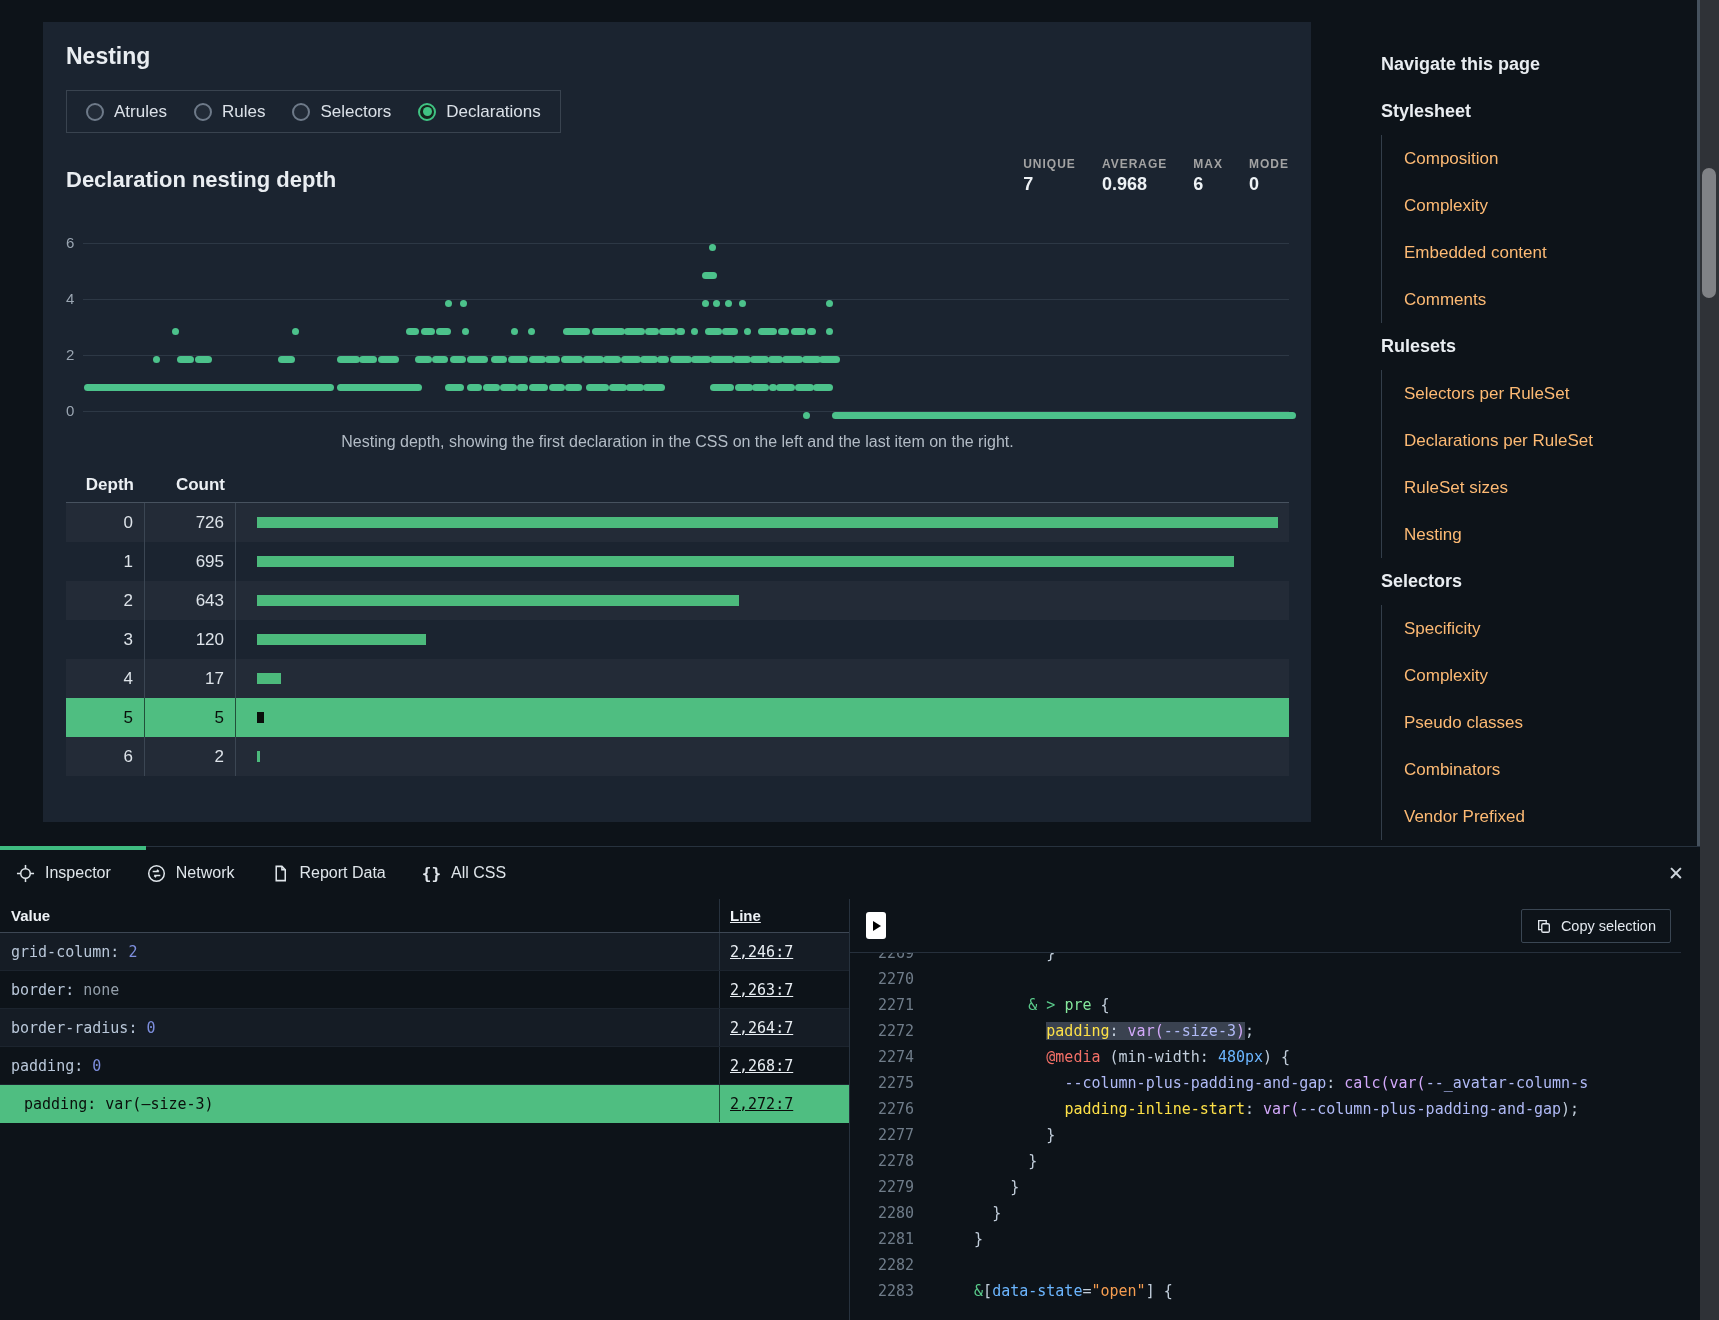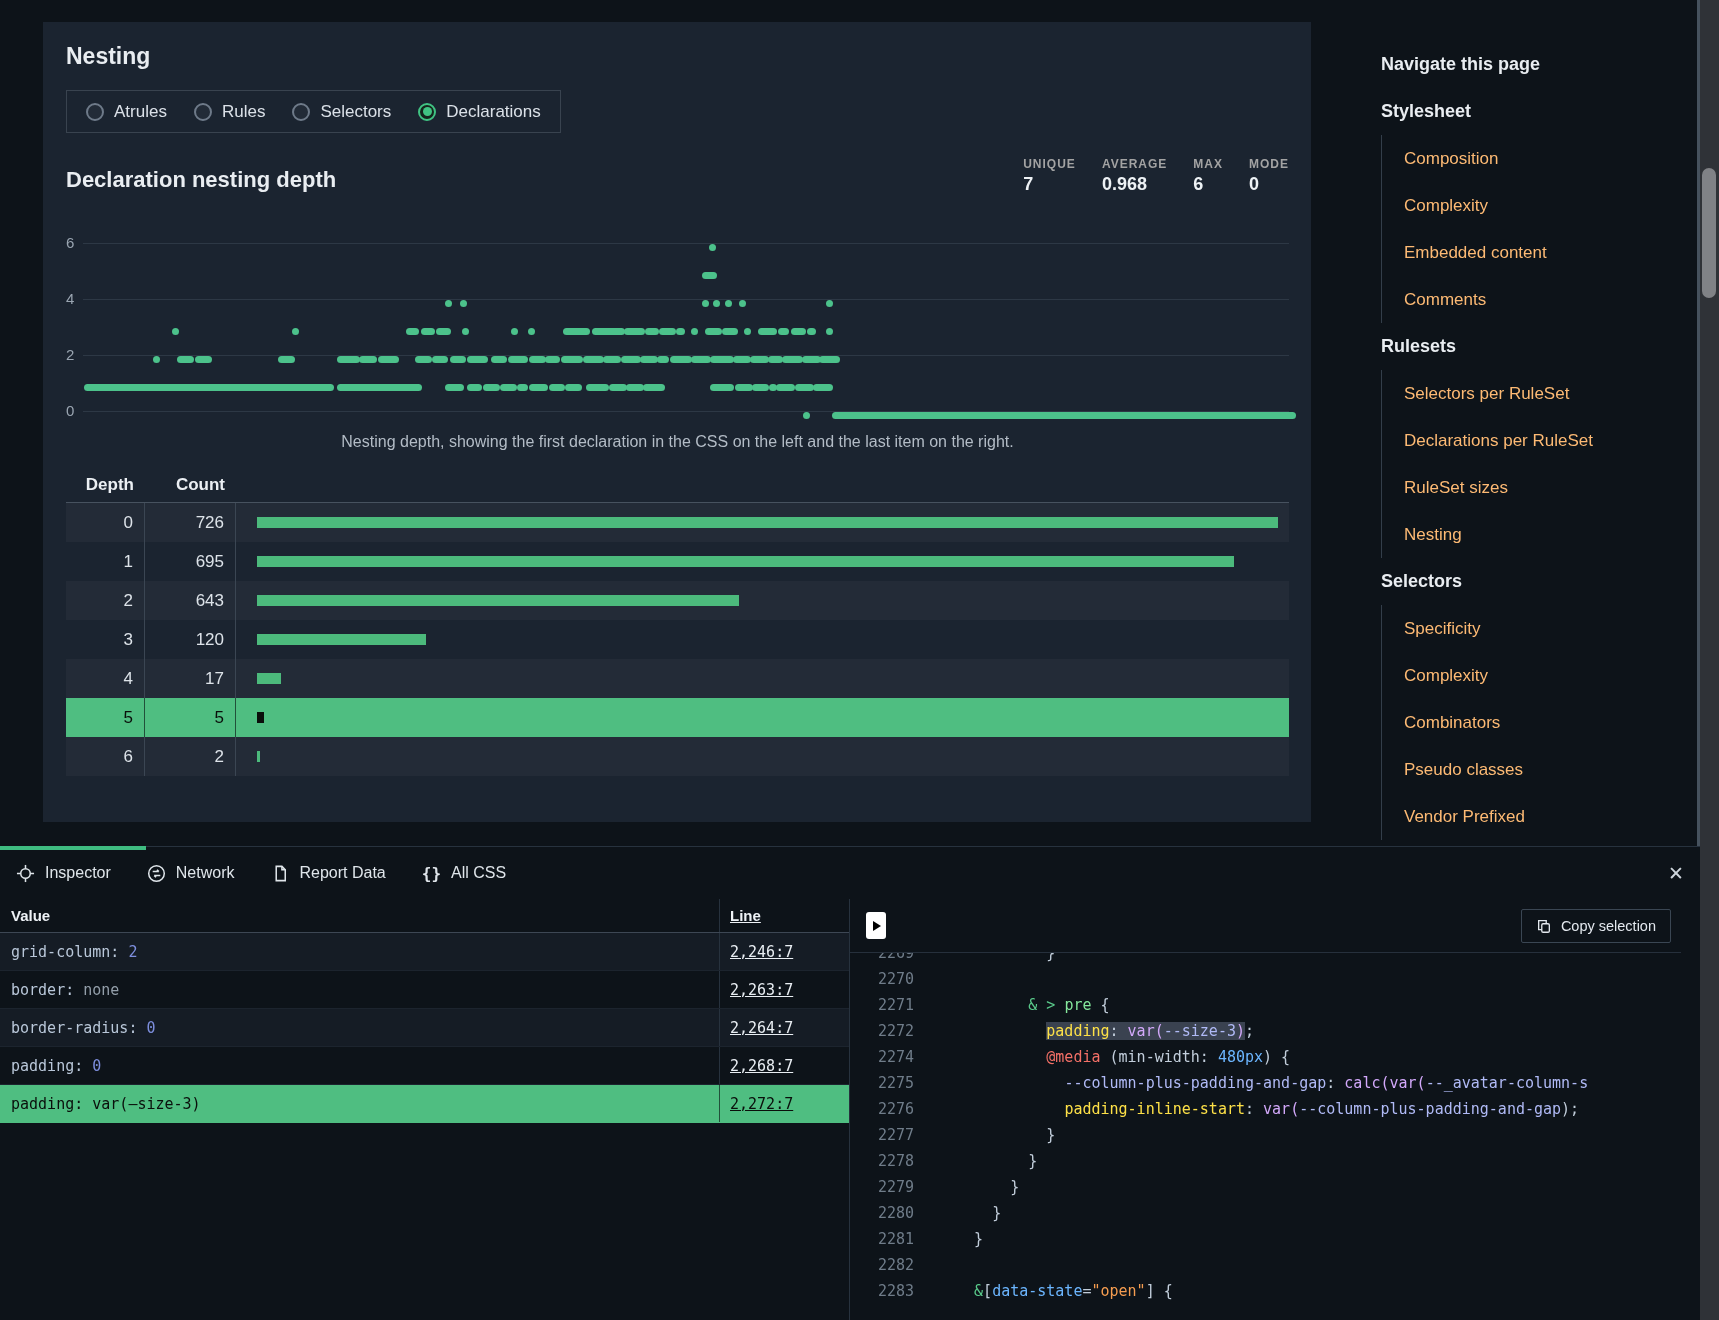--- a/index.html
+++ b/index.html
@@ -100,21 +100,21 @@
   
   .value-table { position:absolute; left:0; top:52px; width:849px; bottom:0; }
   .vt-head { display:grid; grid-template-columns:1fr 130px; height:34px; align-items:center;
              border-bottom:1px solid #3d4754; }
   .vt-head .hv { font-size:15px; font-weight:700; color:#eef2f6; padding-left:11px; }
   .vt-head .hl2 { font-size:15px; font-weight:700; color:#eef2f6; text-decoration:underline;
                   padding-left:10px; border-left:1px solid #27323e; height:100%; display:flex; align-items:center; }
   .v-row { display:grid; grid-template-columns:1fr 130px; height:38px; align-items:center;
            border-bottom:1px solid #1c242e; cursor:pointer; }
   .v-row.shade { background:#151c25; }
-  .v-row.sel { background:#4fbe81; border-bottom-color:#4fbe81; }
+  .v-row.sel { background:#4fbe81; border-bottom-color:#4fbe81;padding-left:13px; }
   .v-prop { font-family:"DejaVu Sans Mono", monospace; font-size:15px; color:#b9c7d9; padding-left:11px; }
   .v-val-num { color:#7d8edd; } .v-val-kw { color:#939ea9; } .v-val-plain { color:#b9c7d9; }
   .v-row.sel .v-prop, .v-row.sel .v-prop span { color:#0a0f0b; }
   .v-line { height:100%; display:flex; align-items:center; padding-left:10px; border-left:1px solid #27323e; }
   .v-row.sel .v-line { border-left-color:#21503a; }
   .line-link { font-family:"DejaVu Sans Mono", monospace; font-size:15px; color:#e9eef3;
                text-decoration:underline; cursor:pointer; }
   .v-row.sel .line-link { color:#0a0f0b; }
 
   .panel-divider { position:absolute; left:849px; top:52px; bottom:0; width:1px; background:#27323e; }
@@ -364,22 +364,22 @@
       <div class="nav-items">
         <div class="nav-item">Selectors per RuleSet</div>
         <div class="nav-item">Declarations per RuleSet</div>
         <div class="nav-item">RuleSet sizes</div>
         <div class="nav-item">Nesting</div>
       </div>
       <div class="nav-h">Selectors</div>
       <div class="nav-items">
         <div class="nav-item">Specificity</div>
         <div class="nav-item">Complexity</div>
+        <div class="nav-item">Pseudo classes</div>
         <div class="nav-item">Combinators</div>
-        <div class="nav-item">Pseudo classes</div>
         <div class="nav-item">Vendor Prefixed</div>
       </div>
     </div>
 </div>
 
 <div class="scroll-border"></div>
 <div class="scrollbar-track">
   <div class="scrollbar-thumb"></div>
 </div>
 

